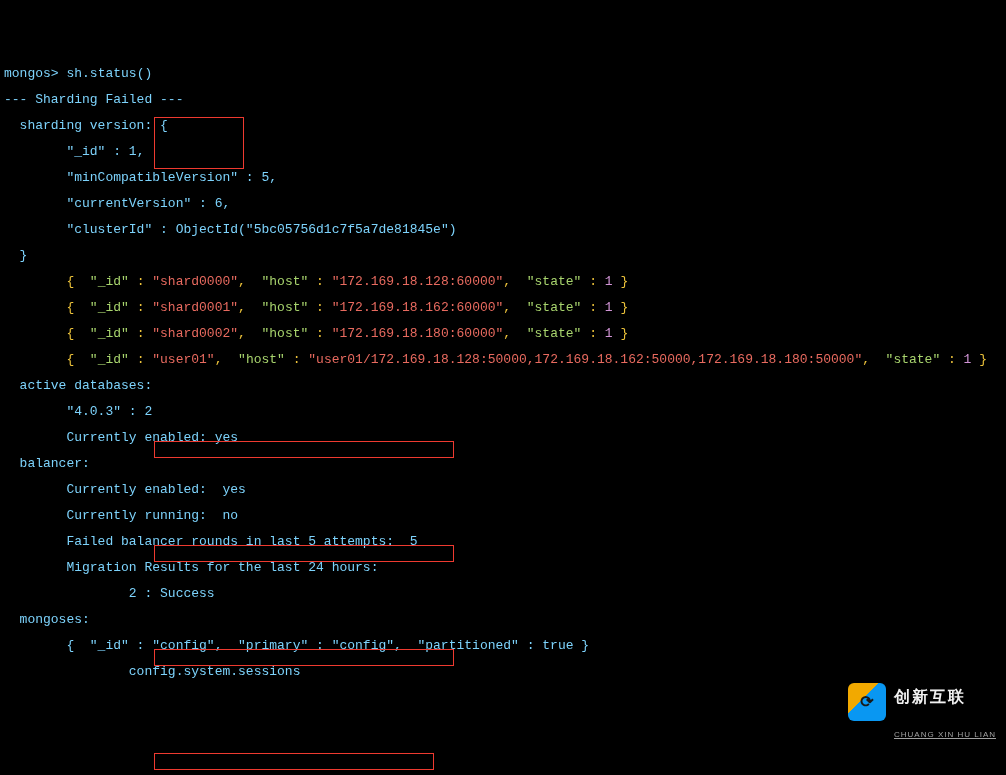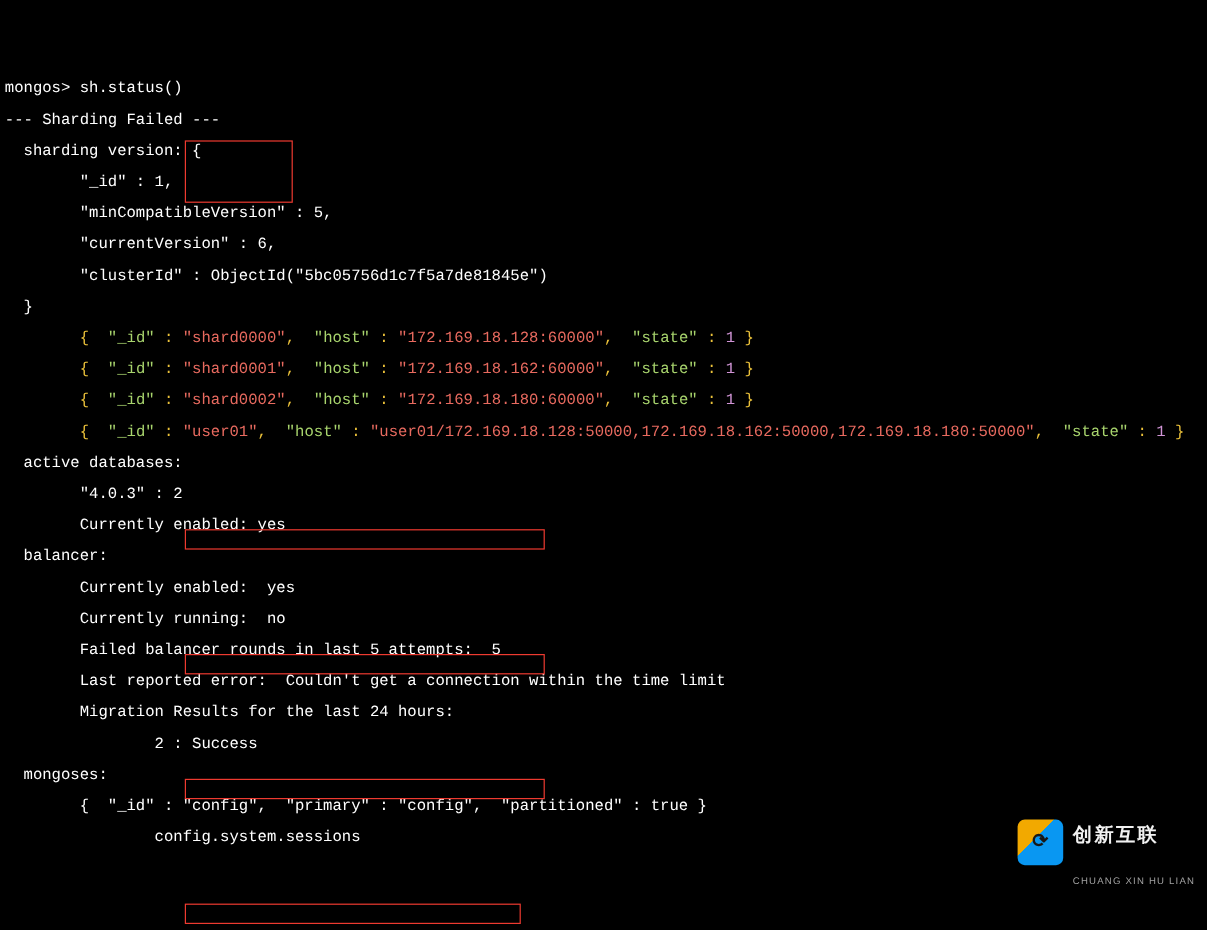--- a/index.html
+++ b/index.html
@@ -9,21 +9,21 @@
     font-size: 13px;
     color: #cccccc;
     width: 1006px;
     height: 775px;
     overflow: hidden;
     position: relative;
     white-space: pre;
     line-height: 1.0;
     padding: 2px 4px;
   }
-  .c-txt { color: #ffffff; }
+  .c-txt { color: #7dd3fc; }
   .c-y { color: #ecc23a; }
   .c-g { color: #a8d46d; }
   .c-r { color: #e86a5f; }
   .c-m { color: #d194d6; }
   .red-box {
     border: 1.5px solid #ee3a30;
     position: absolute;
     background: transparent;
     pointer-events: none;
   }
@@ -39,21 +39,21 @@
     opacity: 0.95;
   }
   .watermark-icon {
     width: 38px; height: 38px;
     border-radius: 6px;
     background: linear-gradient(135deg,#ffb300 40%,#0aa0ff 40%);
     display: flex; align-items:center; justify-content:center;
     font-weight: bold; color: #1a1a1a; font-size: 16px;
   }
   .watermark-text .cn { font-size: 16px; font-weight: bold; letter-spacing: 2px; margin-top: 24px; }
-  .watermark-text .en { font-size: 8px; letter-spacing: 1px; color: #aaa; }
+  .watermark-text .en { font-size: 8px; letter-spacing: 1px; color: #aaa; text-decoration: underline; }
   .term-line { display: block; min-height: 13px; }
 </style>
 </head>
 <body>
 
 
 
 <div>
 <span class="term-line"><span class="c-txt">mongos&gt; </span><span class="c-txt">sh.status()</span></span>
 <span class="term-line c-txt">--- Sharding Failed ---</span>
@@ -67,21 +67,20 @@
 <span class="term-line"><span class="c-y">        {  </span><span class="c-g">"_id"</span><span class="c-y"> : </span><span class="c-r">"shard0001"</span><span class="c-y">,  </span><span class="c-g">"host"</span><span class="c-y"> : </span><span class="c-r">"172.169.18.162:60000"</span><span class="c-y">,  </span><span class="c-g">"state"</span><span class="c-y"> : </span><span class="c-m">1</span><span class="c-y"> }</span></span>
 <span class="term-line"><span class="c-y">        {  </span><span class="c-g">"_id"</span><span class="c-y"> : </span><span class="c-r">"shard0002"</span><span class="c-y">,  </span><span class="c-g">"host"</span><span class="c-y"> : </span><span class="c-r">"172.169.18.180:60000"</span><span class="c-y">,  </span><span class="c-g">"state"</span><span class="c-y"> : </span><span class="c-m">1</span><span class="c-y"> }</span></span>
 <span class="term-line"><span class="c-y">        {  </span><span class="c-g">"_id"</span><span class="c-y"> : </span><span class="c-r">"user01"</span><span class="c-y">,  </span><span class="c-g">"host"</span><span class="c-y"> : </span><span class="c-r">"user01/172.169.18.128:50000,172.169.18.162:50000,172.169.18.180:50000"</span><span class="c-y">,  </span><span class="c-g">"state"</span><span class="c-y"> : </span><span class="c-m">1</span><span class="c-y"> }</span></span>
 <span class="term-line c-txt">  active databases:</span>
 <span class="term-line c-txt">        "4.0.3" : 2</span>
 <span class="term-line c-txt">        Currently enabled: yes</span>
 <span class="term-line c-txt">  balancer:</span>
 <span class="term-line c-txt">        Currently enabled:  yes</span>
 <span class="term-line c-txt">        Currently running:  no</span>
 <span class="term-line c-txt">        Failed balancer rounds in last 5 attempts:  5</span>
-<span class="term-line c-txt">        Last reported error:  Couldn't get a connection within the time limit</span>
 <span class="term-line c-txt">        Migration Results for the last 24 hours:</span>
 <span class="term-line c-txt">                2 : Success</span>
 <span class="term-line c-txt">  mongoses:</span>
 <span class="term-line c-txt">        {  "_id" : "config",  "primary" : "config",  "partitioned" : true }</span>
 <span class="term-line c-txt">                config.system.sessions</span>
 
 
 
 
 

